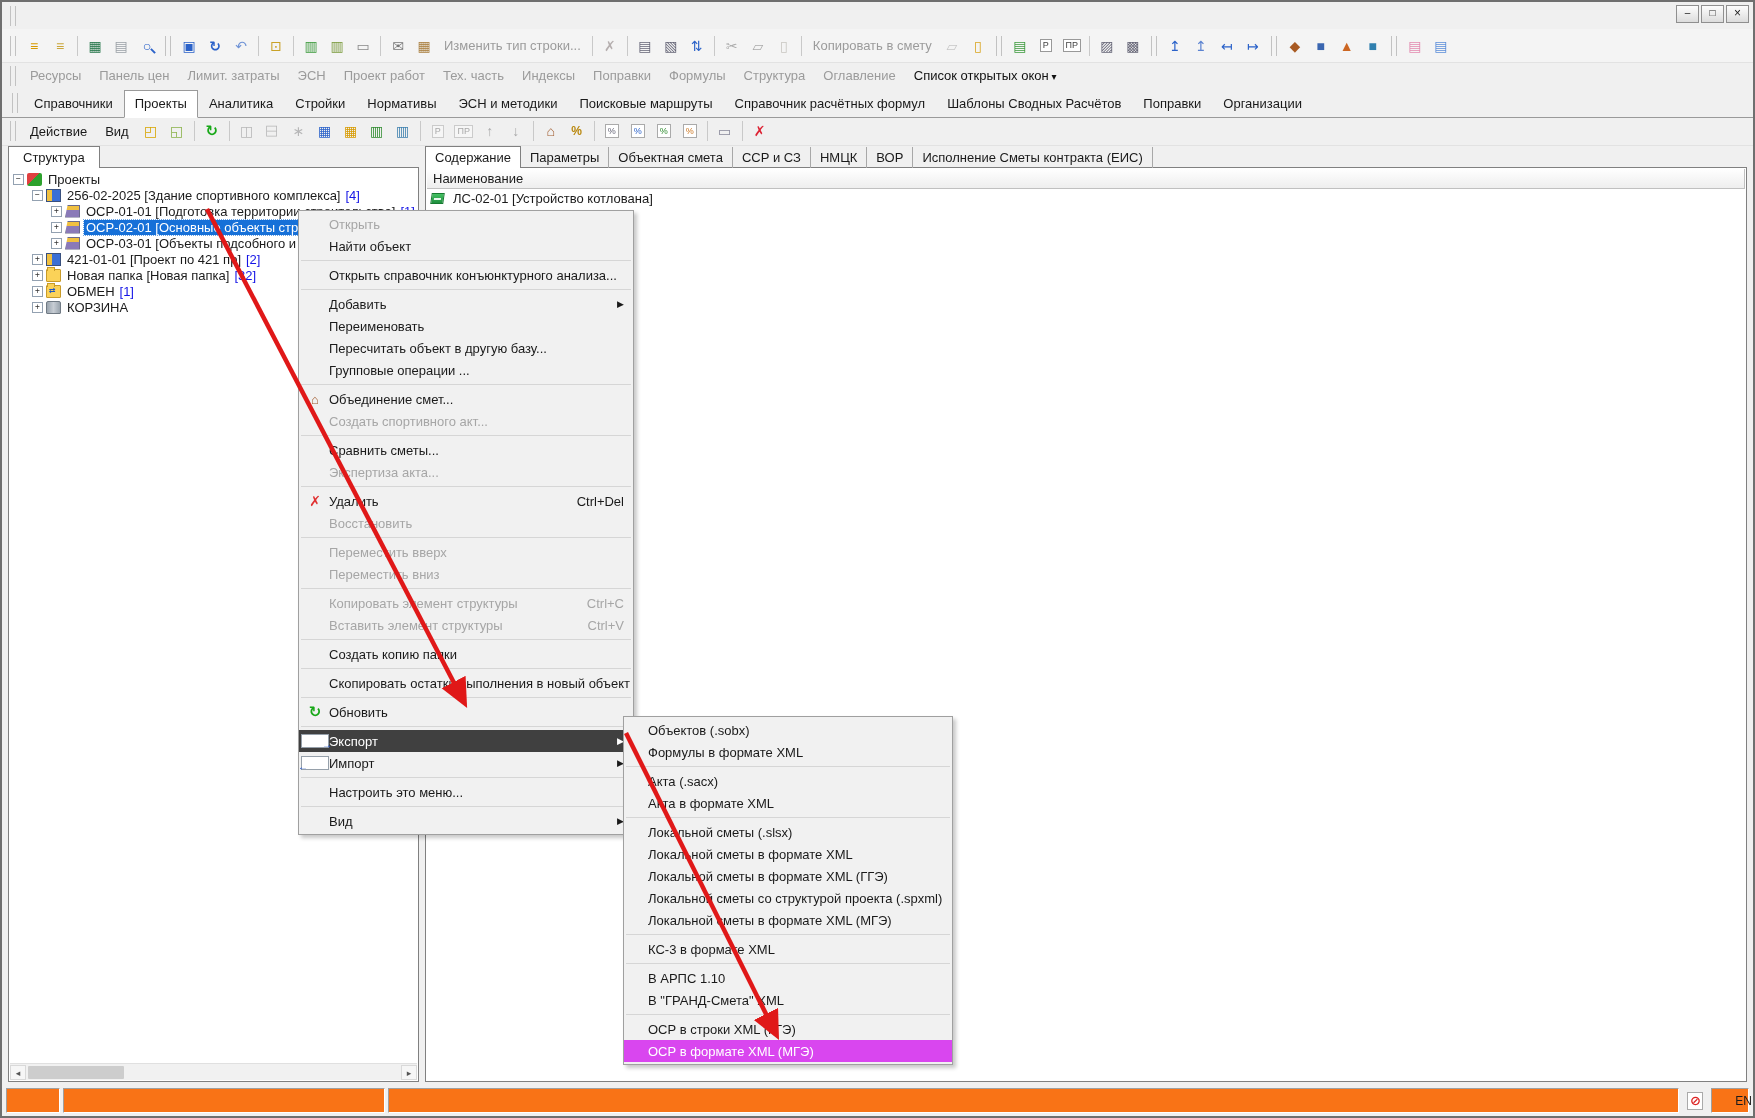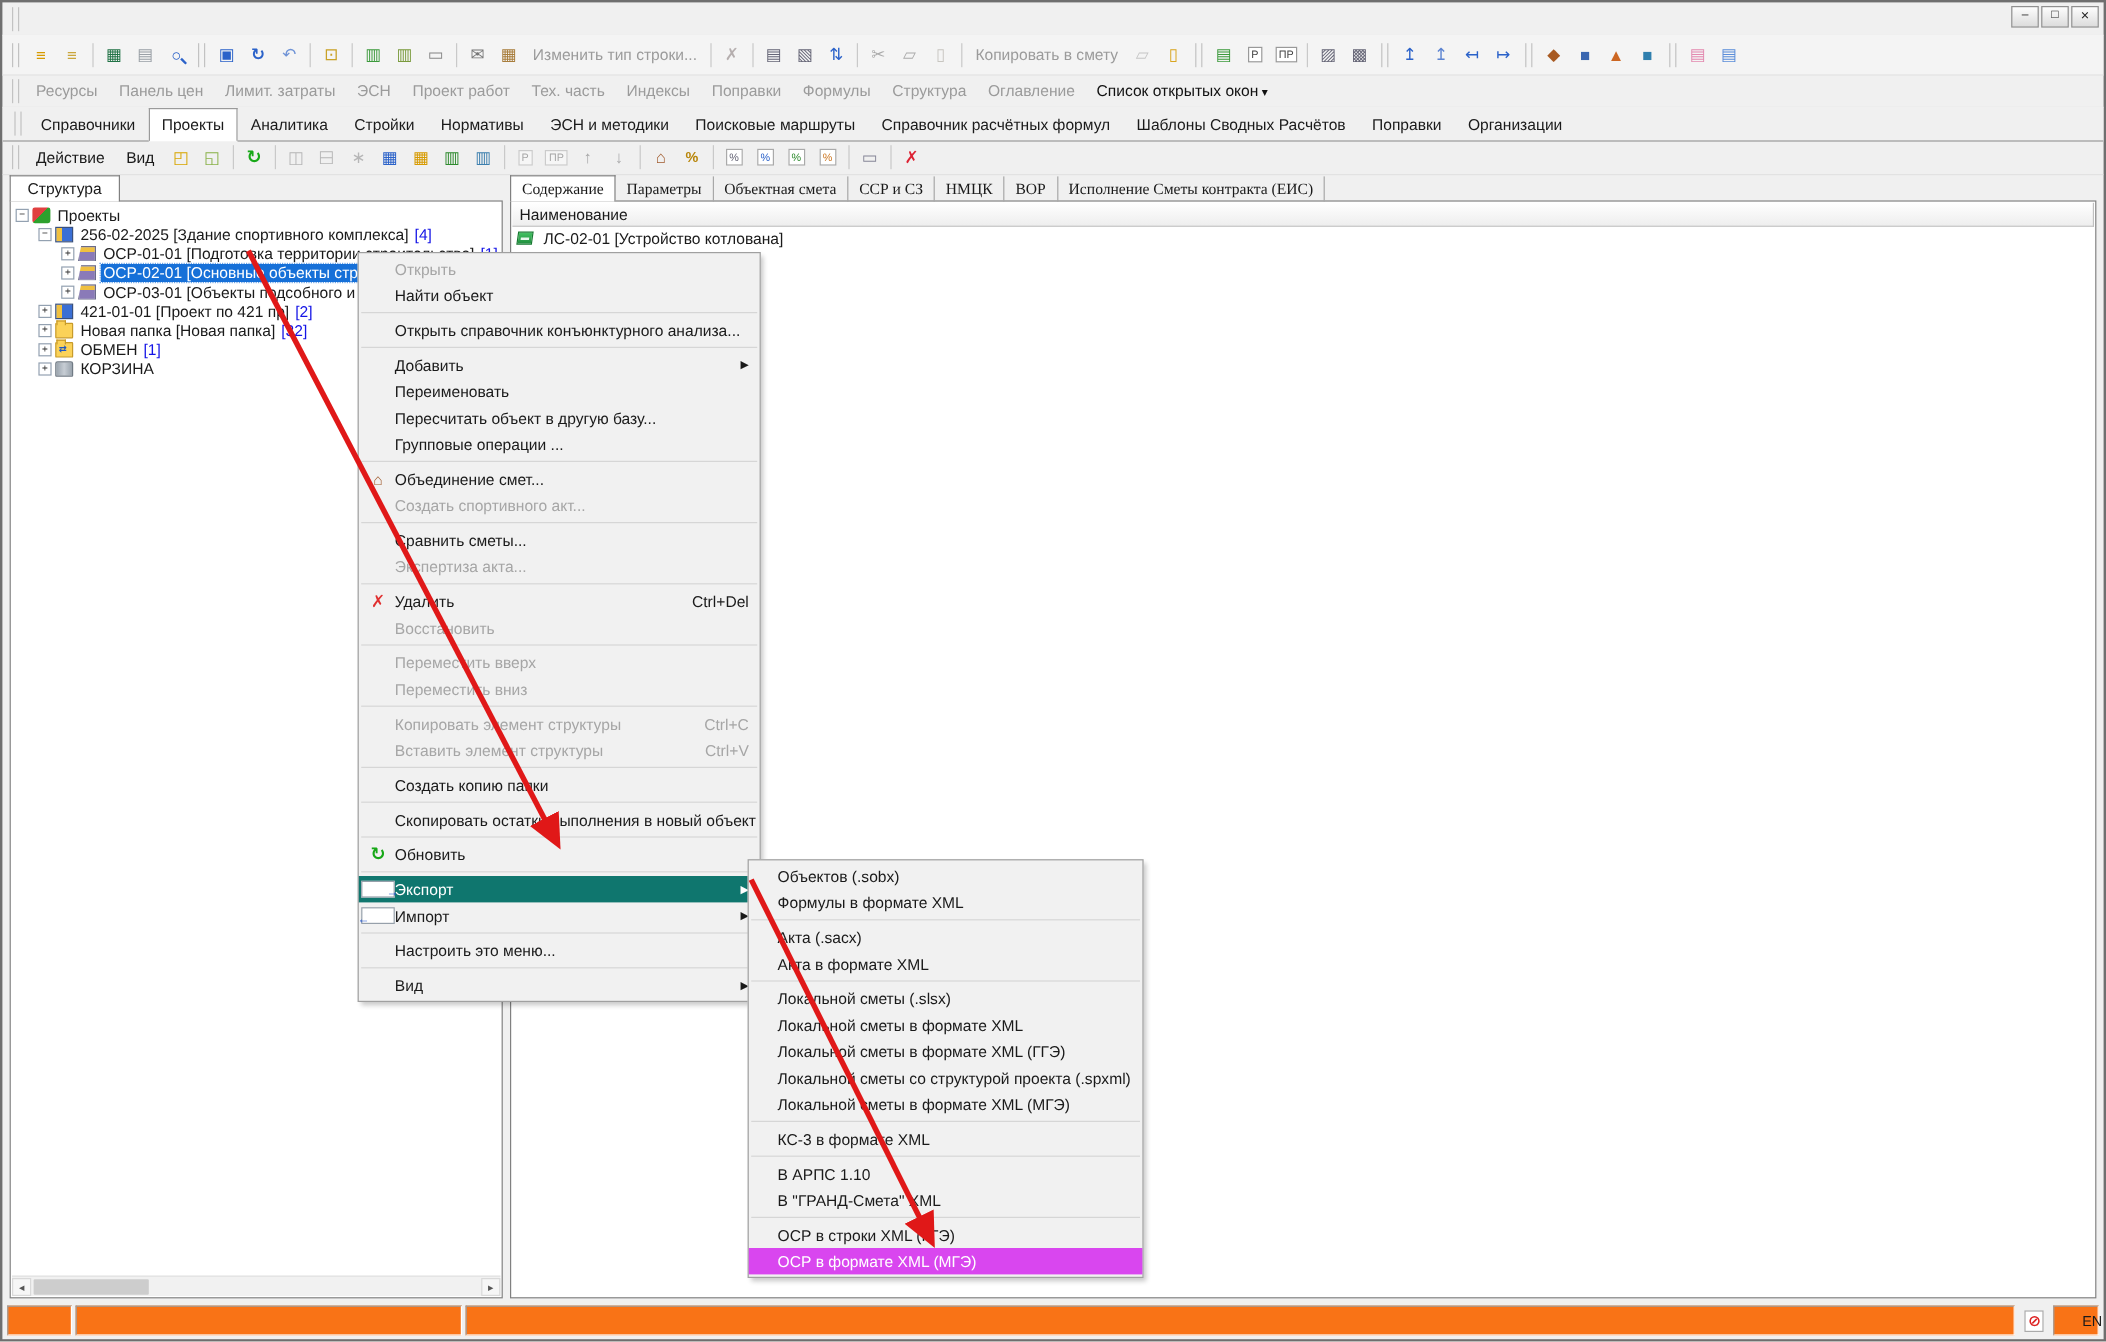--- a/index.html
+++ b/index.html
@@ -96,21 +96,21 @@
   .i-resource-sheet-icon::before{content:"%";color:#cc7722;border:1px solid #aaa;background:#fff;font-size:9px;padding:1px 2px;}
   .i-form-icon::before{content:"▭";color:#889;}
   .i-close-view-icon::before{content:"✗";color:#d23;font-weight:bold;}
   
   #leftpanel{left:6px;top:144px;width:411px;bottom:34px;}
   #rightpanel{left:423px;right:6px;top:144px;bottom:34px;}
   .ptab{position:absolute;top:0;left:0;height:22px;padding:3px 14px 0;background:#fff;
         border:1px solid #808080;border-bottom:none;z-index:2;box-sizing:border-box;}
   .pbox{position:absolute;top:21px;left:0;right:0;bottom:0;background:#fff;border:1px solid #808080;overflow:hidden;}
   .rtabs{position:absolute;top:0;left:0;right:0;height:22px;display:flex;align-items:flex-end;z-index:2;}
-  .rtab{padding:3px 9px;border-right:1px solid #a8a8a8;white-space:nowrap;height:21px;box-sizing:border-box;font-family:Liberation Serif, serif;}
+  .rtab{padding:3px 9px;border-right:1px solid #a8a8a8;white-space:nowrap;height:21px;box-sizing:border-box;}
   .rtab.active{background:#fff;border:1px solid #808080;border-bottom:none;height:22px;}
   .colhdr{height:19px;line-height:19px;padding:0 6px;border-bottom:1px solid #c0c0c0;
           background:linear-gradient(#ffffff,#eeeeee);border-right:1px solid #c0c0c0;margin:1px;}
   .lrow{display:flex;align-items:center;height:17px;gap:5px;padding-left:5px;}
   
   #tree{padding-top:3px;}
   .trow{display:flex;align-items:center;height:16px;white-space:nowrap;}
   .exp{width:9px;height:9px;border:1px solid #93a1b1;background:#fff;font:8px/8px "DejaVu Sans Mono",monospace;
        text-align:center;color:#333;flex:0 0 auto;margin-right:3px;}
   .ti{width:15px;height:13px;flex:0 0 auto;margin-right:4px;position:relative;}
@@ -138,21 +138,21 @@
   .sbthumb{width:96px;height:13px;background:#cdcdcd;margin-left:2px;border-radius:1px;}
   
   .menu{background:#f1f1f1;border:1px solid #a0a0a0;box-shadow:3px 3px 4px rgba(0,0,0,.22);padding:2px 0;z-index:50;}
   #submenu{z-index:51;}
   .cmi{height:22px;display:flex;align-items:center;padding:0 9px 0 2px;white-space:nowrap;}
   .cmi .mi{width:28px;display:flex;align-items:center;justify-content:center;flex:0 0 auto;}
   .msc{margin-left:auto;padding-left:26px;}
   .mar{margin-left:auto;font-size:9px;}
   .mar::after{content:"▶";}
   .cmi.disabled{color:#a6a6a6;}
-  .cmi.hl{background:#0f766e;color:#fff;text-align:center;}
+  .cmi.hl{background:#404040;color:#fff;text-align:center;}
   .msep{height:1px;background:#d6d6d6;margin:3px 2px;}
   .smi{height:22px;display:flex;align-items:center;padding:0 10px 0 24px;white-space:nowrap;}
   .smi.hl{background:#d946ef;color:#fff;}
   
   .i-merge-estimates-icon::before{content:"⌂";color:#a05a2c;font-size:13px;}
   .i-delete-icon::before{content:"✗";color:#e03030;font-weight:bold;font-size:14px;}
   .i-refresh-icon::before{content:"↻";color:#18a818;font-weight:bold;font-size:15px;}
   .i-export-icon,.i-import-icon{width:12px;height:14px;background:#fff;border:1px solid #96a0aa;position:relative;box-sizing:border-box;}
   .i-export-icon::after{content:"→";position:absolute;right:-4px;bottom:-3px;color:#2255cc;font-size:10px;font-weight:bold;}
   .i-import-icon::after{content:"←";position:absolute;left:-4px;bottom:-3px;color:#2255cc;font-size:10px;font-weight:bold;}

